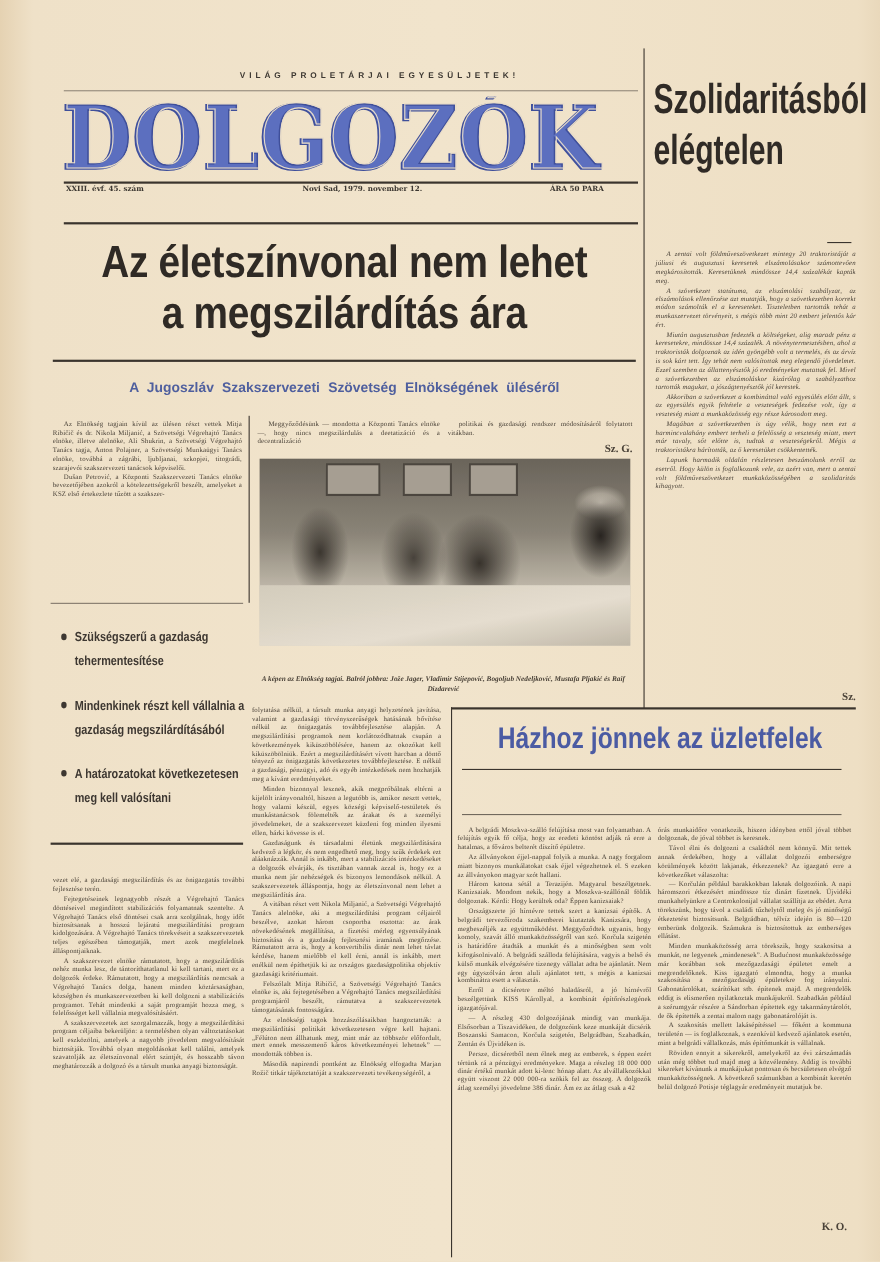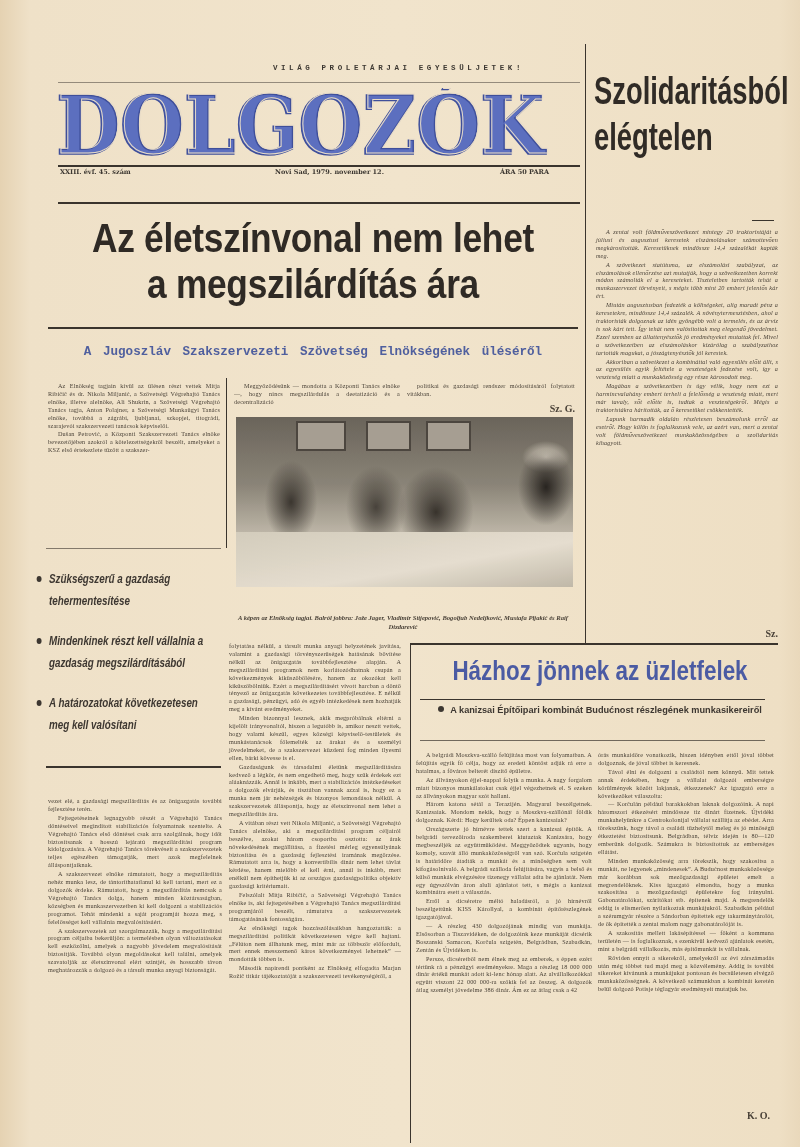--- a/index.html
+++ b/index.html
@@ -9,59 +9,59 @@
     font-family: "DejaVu Serif", serif;
     color: #3a332c;
     position: relative;
   }
   .page {
     position: absolute; left: 0; top: 0; width: 800px; height: 1147px;
     background: linear-gradient(90deg, #e5d2b2 0px, #efe1c8 30px, #f1e4cc 400px, #eedfc4 780px, #e9d8bb 800px);
   }
   .abs { position: absolute; }
   .motto {
-    left: 194px; top: 64px; width: 330px; text-align: right;
-    font-family: Liberation Mono, monospace; font-weight: bold; font-size: 7.5px;
+    left: 180px; top: 64px; width: 330px; text-align: center;
+    font-family: Liberation Sans, sans-serif; font-weight: bold; font-size: 7.5px;
     letter-spacing: 3.6px; color: #3d3832;
   }
   .rule { position: absolute; background: #3a342d; }
   .masthead {
     left: 50px; top: 88px; width: 500px; height: 76px;
   }
   .masthead svg { width: 100%; height: 100%; }
   .issue-line {
     left: 60px; top: 168px; width: 500px; height: 14px;
     font-size: 6.5px; font-weight: bold; color: #3d3832;
   }
   .issue-line span { position: absolute; top: 0; }
   .main-headline {
     left: 48px; top: 215px; width: 530px; text-align: center;
     font-family: "Liberation Sans", sans-serif; font-weight: bold;
     font-size: 41px; line-height: 46px; color: #2f2a25;
     letter-spacing: -0.3px; transform: scaleX(0.86); transform-origin: center top;
   }
   .subhead {
     left: 48px; top: 345px; width: 530px; text-align: center;
-    font-family: Liberation Mono, monospace; font-weight: bold; font-size: 12.6px;
+    font-family: Liberation Sans, sans-serif; font-weight: bold; font-size: 12.6px;
     color: #4f5f9e; word-spacing: 4px;
   }
   .col-text {
     font-family: "Liberation Serif", serif; font-size: 6.2px; line-height: 7.9px;
     color: #4a4238; text-align: justify; text-indent: 10px; letter-spacing: 0.15px;
   }
   .col-text p { margin-bottom: 1px; }
   .italic { font-style: italic; }
   .side-headline {
     left: 594px; top: 68px; width: 190px;
     font-family: "Liberation Sans", sans-serif; font-weight: bold;
     font-size: 38px; line-height: 46px; color: #302b26;
     transform: scaleX(0.72); transform-origin: left top;
   }
   .vrule { position: absolute; background: #3a342d; width: 1px; }
-  .bullets { left: 35px; top: 568px; width: 180px; font-style: italic; }
+  .bullets { left: 54px; top: 568px; width: 180px; }
   .bullet {
     font-family: "Liberation Sans", sans-serif; font-weight: bold;
     font-size: 12px; line-height: 22px; color: #3d3731;
     position: relative; padding-left: 17px; margin-bottom: 18px;
     transform: scaleX(0.82); transform-origin: left top; width: 215px;
   }
   .bullet .dot {
     position: absolute; left: 2px; top: 8px; width: 6px; height: 6px;
     border-radius: 50%; background: #3d3731;
   }
@@ -187,23 +187,20 @@
     <p>A vitában részt vett Nikola Miljanić, a Szövetségi Végrehajtó Tanács alelnöke, aki a megszilárdítási program céljairól beszélve, azokat három csoportba osztotta: az árak növekedésének megállítása, a fizetési mérleg egyensúlyának biztosítása és a gazdaság fejlesztési iramának megőrzése. Rámutatott arra is, hogy a konvertibilis dinár nem lehet távlat kérdése, hanem mielőbb el kell érni, annál is inkább, mert enélkül nem építhetjük ki az országos gazdaságpolitika objektív gazdasági kritériumait.</p>
     <p>Felszólalt Mitja Ribičič, a Szövetségi Végrehajtó Tanács elnöke is, aki fejtegetésében a Végrehajtó Tanács megszilárdítási programjáról beszélt, rámutatva a szakszervezetek támogatásának fontosságára.</p>
     <p>Az elnökségi tagok hozzászólásaikban hangoztatták: a megszilárdítási politikát következetesen végre kell hajtani. „Félúton nem állhatunk meg, mint már az többször előfordult, mert ennek messzemenő káros következményei lehetnek” — mondották többen is.</p>
     <p>Második napirendi pontként az Elnökség elfogadta Marjan Rožič titkár tájékoztatóját a szakszervezeti tevékenységéről, a</p>
   </div>
 
   <div class="rule" style="left:410px; top:643px; width:368px; height:1.5px;"></div>
   <div class="vrule" style="left:410px; top:643px; height:500px;"></div>
   <div class="abs box-headline">Házhoz jönnek az üzletfelek</div>
   <div class="rule" style="left:420px; top:699px; width:345px; height:1px;"></div>
-  <div class="abs box-sub">
-    <span style="display:inline-block;width:6px;height:6px;border-radius:50%;background:#3d3731;margin-right:6px;vertical-align:1px;"></span><span>A kanizsai Építőipari kombinát Budućnost részlegének munkasikereiről</span>
-  </div>
   <div class="rule" style="left:420px; top:740px; width:345px; height:1px; opacity:0.7;"></div>
 
   <div class="abs col-text" style="left:416px; top:751px; width:176px;">
     <p>A belgrádi Moszkva-szálló felújítása most van folyamatban. A felújítás egyik fő célja, hogy az eredeti köntöst adják rá erre a hatalmas, a főváros belterét díszítő épületre.</p>
     <p>Az állványokon éjjel-nappal folyik a munka. A nagy forgalom miatt bizonyos munkálatokat csak éjjel végezhetnek el. S ezeken az állványokon magyar szót hallani.</p>
     <p>Három katona sétál a Terazijén. Magyarul beszélgetnek. Kanizsaiak. Mondom nekik, hogy a Moszkva-szállónál földik dolgoznak. Kérdi: Hogy kerültek oda? Éppen kanizsaiak?</p>
     <p>Országszerte jó hírnévre tettek szert a kanizsai építők. A belgrádi tervezőiroda szakemberei kiutaztak Kanizsára, hogy megbeszéljék az együttműködést. Meggyőződtek ugyanis, hogy komoly, szavát álló munkaközösségről van szó. Korčula szigetén is határidőre átadták a munkát és a minőségben sem volt kifogásolnivaló. A belgrádi szálloda felújítására, vagyis a belső és külső munkák elvégzésére tizenegy vállalat adta be ajánlatát. Nem egy úgyszólván áron aluli ajánlatot tett, s mégis a kanizsai kombinátra esett a választás.</p>
     <p>Erről a dicséretre méltó haladásról, a jó hírnévről beszélgettünk KISS Károllyal, a kombinát építőrészlegének igazgatójával.</p>
     <p>— A részleg 430 dolgozójának mindig van munkája. Elsősorban a Tiszavidéken, de dolgozóink keze munkáját dicsérik Boszanski Samacon, Korčula szigetén, Belgrádban, Szabadkán, Zentán és Újvidéken is.</p>
     <p>Persze, dicséretből nem élnek meg az emberek, s éppen ezért tértünk rá a pénzügyi eredményekre. Maga a részleg 18 000 000 dinár értékű munkát adott ki-lenc hónap alatt. Az alvállalkozókkal együtt viszont 22 000 000-ra szökik fel az összeg. A dolgozók átlag személyi jövedelme 386 dinár. Ám ez az átlag csak a 42</p>

